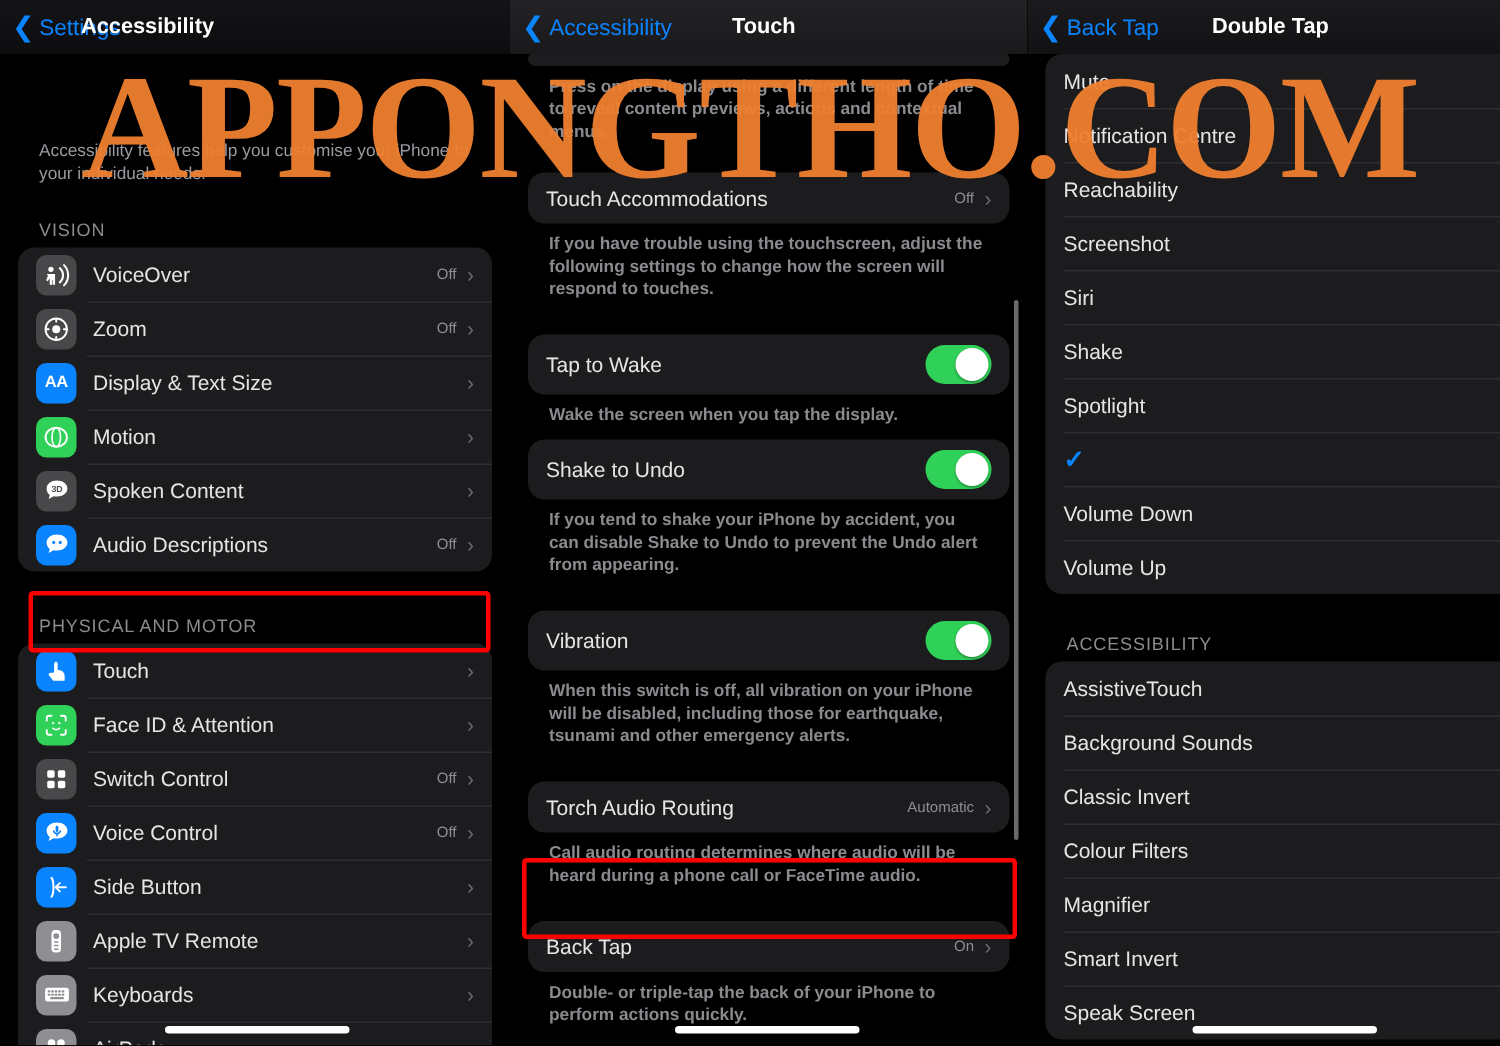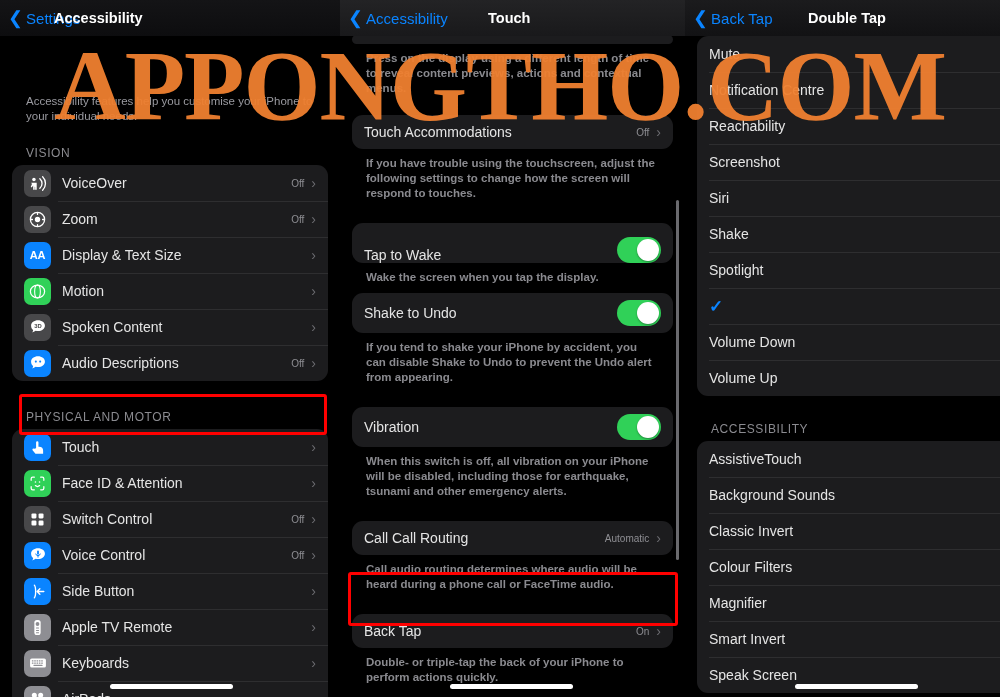--- a/index.html
+++ b/index.html
@@ -345,21 +345,21 @@
       <div class="group" style="margin-top:19px;">
         <div class="row" style="min-height:34px;">
           <span class="label" style="margin-left:0;">Touch Accommodations</span>
           <span class="value">Off</span>
           <span class="chev">›</span>
         </div>
       </div>
       <div class="footnote">If you have trouble using the touchscreen, adjust the following settings to change how the screen will respond to touches.</div>
 
       <div class="group" style="margin-top:22px;">
-        <div class="row" style="min-height:40px;align-items:flex-end;">
+        <div class="row" style="min-height:40px;">
           <span class="label">Tap to Wake</span>
           <span class="toggle">
               <span class="knob"></span>
             </span>
         </div>
       </div>
       <div class="footnote">Wake the screen when you tap the display.</div>
 
       <div class="group" style="margin-top:8px;">
         <div class="row" style="min-height:40px;">
@@ -376,21 +376,21 @@
           <span class="label">Vibration</span>
           <span class="toggle">
               <span class="knob"></span>
             </span>
         </div>
       </div>
       <div class="footnote">When this switch is off, all vibration on your iPhone will be disabled, including those for earthquake, tsunami and other emergency alerts.</div>
 
       <div class="group" style="margin-top:22px;">
         <div class="row" style="min-height:34px;">
-          <span class="label">Call Call Routing</span>
+          <span class="label">Torch Audio Routing</span>
           <span class="value">Automatic</span>
           <span class="chev">›</span>
         </div>
       </div>
       <div class="footnote">Call audio routing determines where audio will be heard during a phone call or FaceTime audio.</div>
 
       <div class="group" style="margin-top:22px;">
         <div class="row" style="min-height:34px;">
           <span class="label">Back Tap</span>
           <span class="value">On</span>

